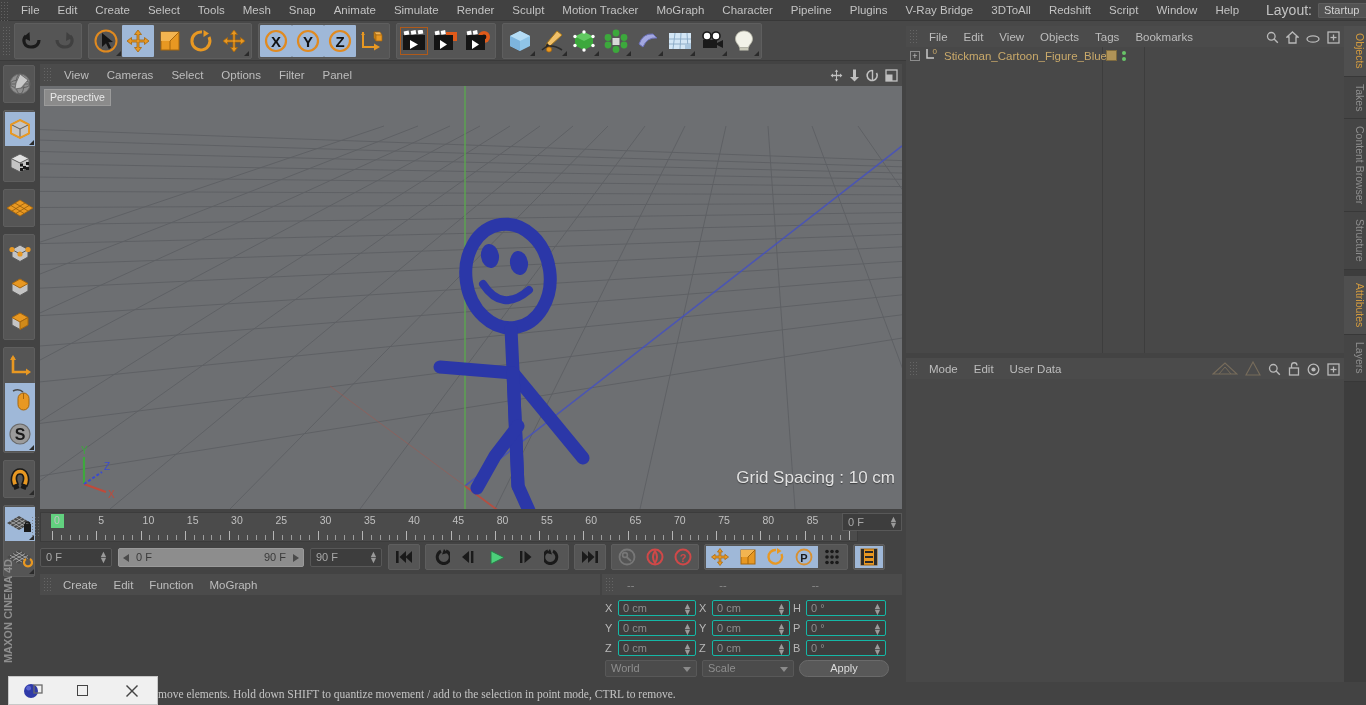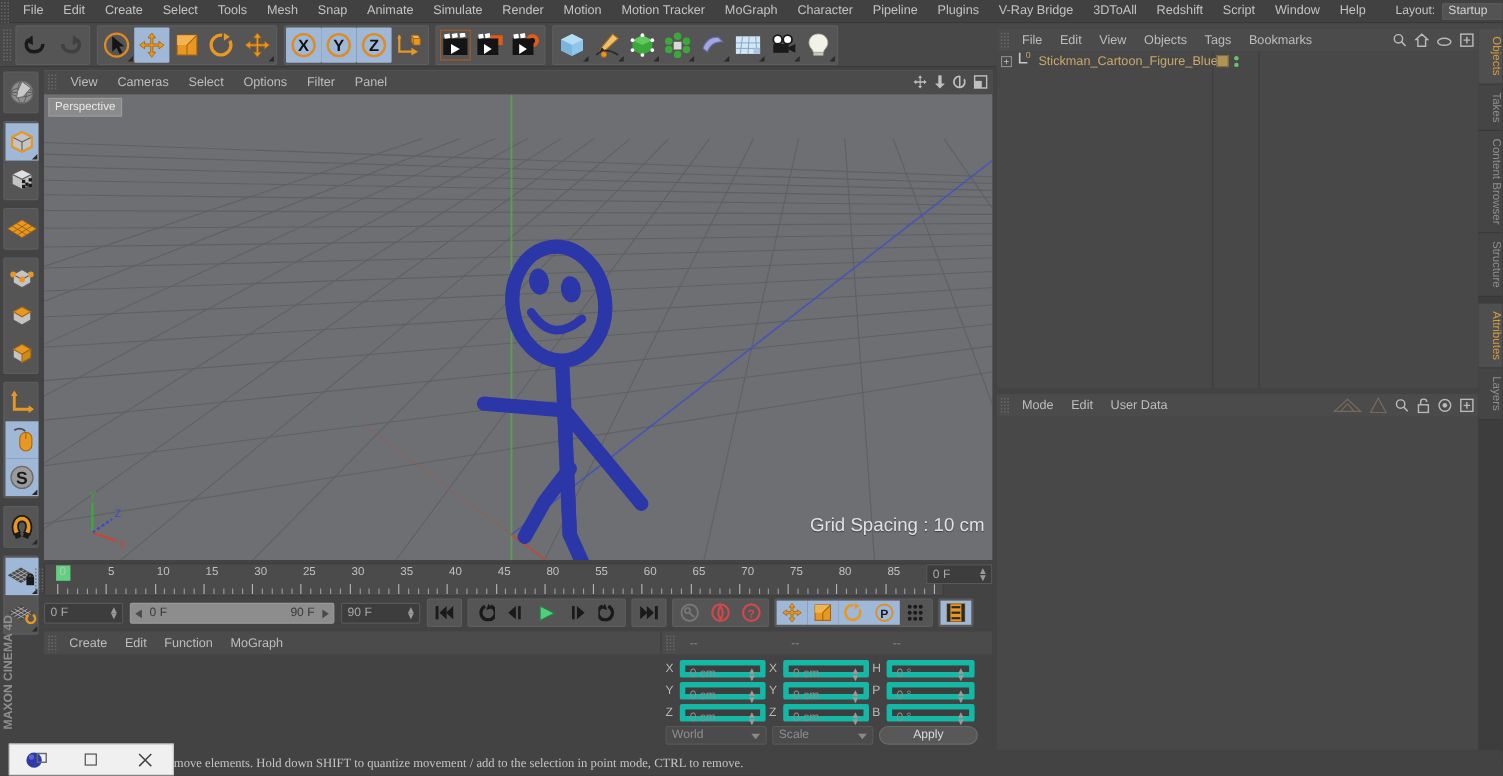--- a/index.html
+++ b/index.html
@@ -16,21 +16,21 @@
   .menubar {
     position: absolute; left: 0; top: 0; width: 1366px; height: 21px;
     background: #414141; display: flex; align-items: center;
     border-bottom: 1px solid #383838;
   }
   .menubar .mi {
     color: #c3c3c3; font-size: 11.5px; padding: 0 9px; line-height: 21px;
     white-space: nowrap; cursor: default;
   }
   .layout-wrap { display: flex; align-items: center; margin-left: 18px; }
-  .layout-label { color: #c3c3c3; font-size: 11px; margin-right: 6px; }
+  .layout-label { color: #c3c3c3; font-size: 14px; margin-right: 6px; }
   .layout-select {
     width: 148px; height: 15px; background: #535353; border: 1px solid #5d5d5d;
     color: #d2d2d2; font-size: 11px; padding-left: 5px; line-height: 13px;
     position: relative; border-radius: 1px;
   }
 
   
   .toolbar {
     position: absolute; left: 0; top: 21px; width: 1366px; height: 40px;
     background: #484848; display: flex; align-items: center; padding-left: 2px;
@@ -206,21 +206,21 @@
     position: absolute; left: 602px; top: 574px; width: 300px; height: 108px;
     background: #434343;
   }
   .coord-header { height: 21px; background: #4b4b4b; display: flex;
     align-items: center; padding-left: 3px; }
   .coord-header .dash { color: #8c8c8c; font-size: 11px; }
   .coord-rows { padding: 3px 3px 0 3px; }
   .coord-row { display: flex; align-items: center; height: 20px; }
   .coord-lbl { width: 13px; color: #b8b8b8; font-size: 11px; }
   .coord-in {
-    height: 16px; background: #3d3d3d; border: 5px solid #14b8a6;
+    height: 16px; background: #3d3d3d; border: 1px solid #14b8a6;
     color: #8e8e8e; font-size: 11px; line-height: 14px; padding-left: 4px;
     position: relative; border-radius: 2px; margin-right: 3px;
   }
   .ci1 { width: 78px; } .ci2 { width: 78px; } .ci3 { width: 80px; }
   .coord-foot { display: flex; align-items: center; padding: 2px 3px; gap: 5px; }
   .c-select {
     width: 92px; height: 17px; background: #4b4b4b; border: 1px solid #585858;
     color: #8e8e8e; font-size: 11px; line-height: 15px; padding-left: 5px;
     position: relative; border-radius: 2px;
   }
@@ -319,21 +319,21 @@
         <div class="mi">File</div>
         <div class="mi">Edit</div>
         <div class="mi">Create</div>
         <div class="mi">Select</div>
         <div class="mi">Tools</div>
         <div class="mi">Mesh</div>
         <div class="mi">Snap</div>
         <div class="mi">Animate</div>
         <div class="mi">Simulate</div>
         <div class="mi">Render</div>
-        <div class="mi">Motion</div>
+        <div class="mi">Sculpt</div>
         <div class="mi">Motion Tracker</div>
         <div class="mi">MoGraph</div>
         <div class="mi">Character</div>
         <div class="mi">Pipeline</div>
         <div class="mi">Plugins</div>
         <div class="mi">V-Ray Bridge</div>
         <div class="mi">3DToAll</div>
         <div class="mi">Redshift</div>
         <div class="mi">Script</div>
         <div class="mi">Window</div>

